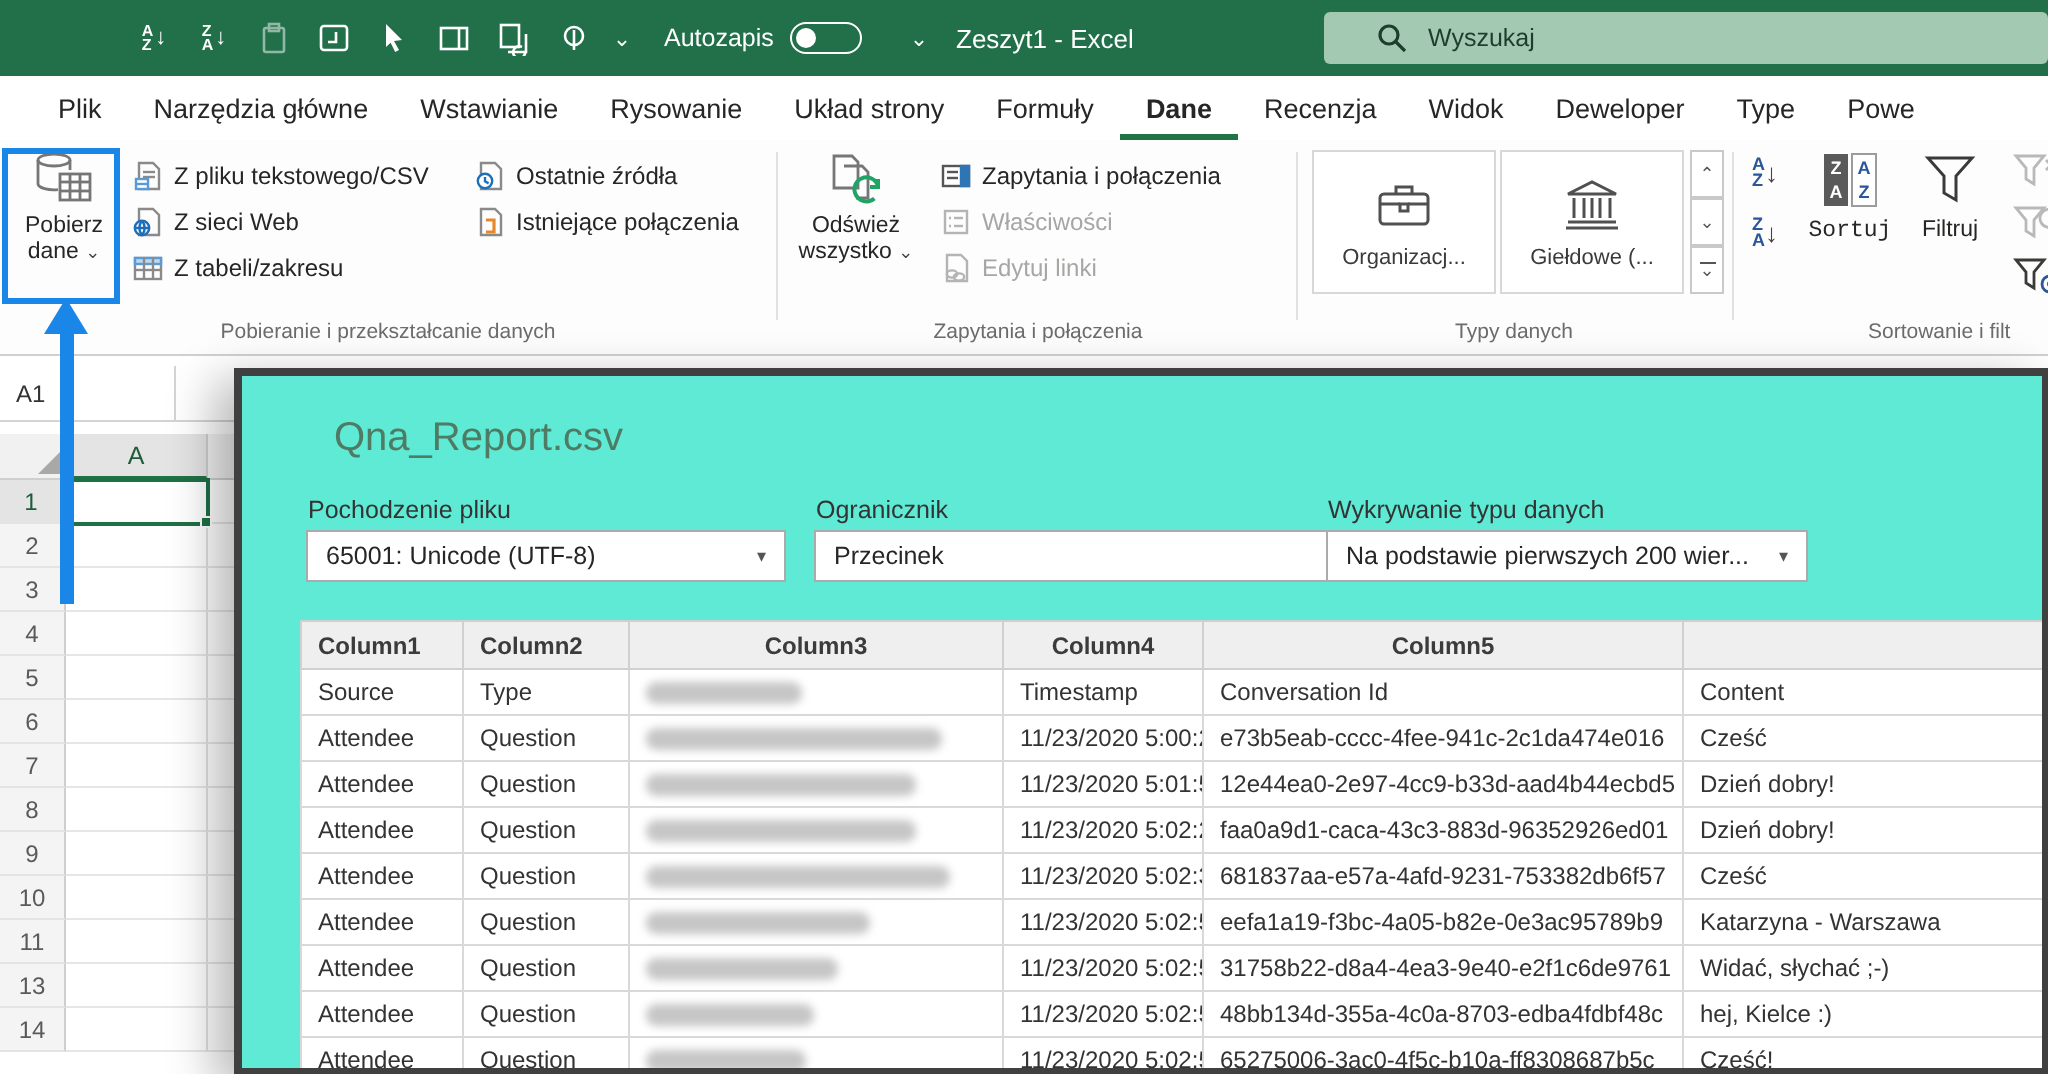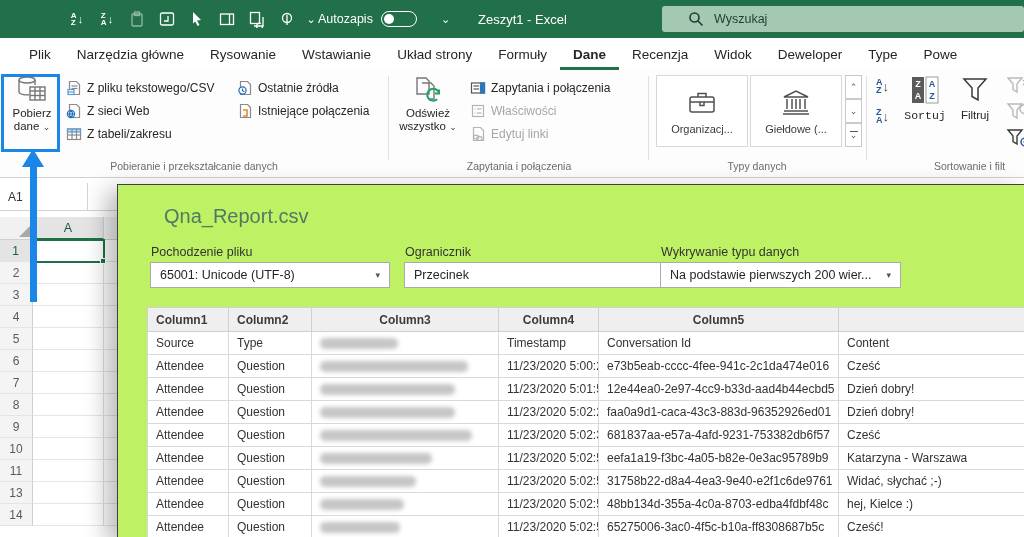--- a/index.html
+++ b/index.html
@@ -11,21 +11,21 @@
   }
   
   .titlebar { position:absolute; left:0; top:0; width:1024px; height:38px; background:#21704a; display:flex; align-items:center; }
   .qat { display:flex; align-items:center; gap:4px; margin-left:64px; }
   .qat-btn { width:26px; height:26px; display:flex; align-items:center; justify-content:center; color:#fff; }
   .qat-btn svg { stroke:#fff; fill:none; stroke-width:1.3; }
   .qat-btn.dim { opacity:.5; }
   .sletters { display:flex; flex-direction:column; line-height:7px; font-size:8px; font-weight:bold; color:#fff; }
   .qat .sarrow { font-size:11px; color:#fff; margin-left:1px; }
   .qat-chev { color:#fff; font-size:11px; width:14px; text-align:center; }
-  .autosave { color:#fff; font-size:12.5px; display:flex; align-items:center; gap:8px; }
+  .autosave { color:#fff; font-size:12.5px; margin-left:14px; display:flex; align-items:center; gap:8px; }
   .toggle { width:36px; height:16px; border:1.5px solid #fff; border-radius:9px; position:relative; }
   .toggle .knob { position:absolute; left:2px; top:1.5px; width:10px; height:10px; border-radius:50%; background:#fff; }
   .after-toggle-chev { color:#fff; font-size:11px; margin-left:24px; }
   .doc-title { position:absolute; left:478px; top:0; height:38px; display:flex; align-items:center; color:#fff; font-size:13px; }
   .searchbox { position:absolute; left:662px; top:6px; width:362px; height:26px; background:#a4c9b3; border-radius:3px; display:flex; align-items:center; color:#1c3f2c; }
   .searchbox svg { margin-left:26px; stroke:#1c3f2c; fill:none; stroke-width:1.6; }
   .searchbox .stext { font-size:12.5px; margin-left:10px; }
   
   .tabrow { position:absolute; left:0; top:38px; width:1024px; height:32px; background:#fff; display:flex; align-items:flex-end; padding-left:16px; gap:0; }
   .tab { font-size:13.5px; color:#262625; padding:6px 13px 8px 13px; white-space:nowrap; }
@@ -60,21 +60,21 @@
   .colRest { width:13px; height:23px; background:#f1f1f1; border-bottom:1px solid #cfcfcf; }
   .gridrows { position:absolute; left:0; top:62px; width:117px; }
   .grow { display:flex; height:22px; }
   .rnum { width:33px; background:#f4f4f4; border-right:1px solid #cfcfcf; border-bottom:1px solid #e4e4e4; font-size:12px; color:#5a5a5a; display:flex; align-items:center; justify-content:center; }
   .grow.sel .rnum { background:#e4e4e4; color:#1e5c39; border-right:2px solid #217346; }
   .cellA { width:71px; border-right:1px solid #e0e0e0; border-bottom:1px solid #e6e6e6; background:#fff; }
   .cellRest { width:13px; border-bottom:1px solid #e6e6e6; background:#fff; }
   .a1sel { position:absolute; left:33px; top:61px; width:72px; height:24px; border:2px solid #1e7145; z-index:10; }
   .a1sel .handle { position:absolute; right:-3px; bottom:-3px; width:6px; height:6px; background:#1e7145; border:1px solid #fff; }
   
-  .dialog { position:absolute; left:117px; top:184px; width:908px; height:354px; background:#bef264; border:1px solid #404040; box-shadow:-10px 6px 22px rgba(0,0,0,.28); overflow:hidden; z-index:20; }
+  .dialog { position:absolute; left:117px; top:184px; width:908px; height:354px; background:#5eead4; border:4px solid #404040; box-shadow:-10px 6px 22px rgba(0,0,0,.28); overflow:hidden; z-index:20; }
   .dlg-title { position:absolute; left:46px; top:20px; font-size:20px; color:#4f7a63; }
   .dd-label { position:absolute; top:60px; font-size:12.5px; color:#333; }
   .dd { position:absolute; top:77px; height:26px; border:1px solid #ababab; background:#fff; display:flex; align-items:center; font-size:12.5px; color:#262626; }
   .dd .ddval { margin-left:9px; white-space:nowrap; overflow:hidden; flex:1; }
   .dd .ddarrow { font-size:9px; color:#555; margin-right:9px; }
   .ptable { position:absolute; left:29px; top:122px; border-collapse:collapse; table-layout:fixed; width:1100px; font-size:12px; color:#333; }
   .ptable th, .ptable td { border:1px solid #d9d9d9; padding:0 8px; height:23px; white-space:nowrap; overflow:hidden; }
   .ptable thead th { background:#efefef; font-weight:bold; color:#3b3b3b; border-color:#d0d0d0; height:24px; }
   .ptable { border:1px solid #bcbcbc; }
   .ptable th:nth-child(1), .ptable th:nth-child(2) { text-align:left; }
@@ -159,22 +159,22 @@
           <circle cx="6.5" cy="6.5" r="4.5"></circle>
           <line x1="10" y1="10" x2="14.5" y2="14.5"></line>
         </svg>
       <span class="stext">Wyszukaj</span>
     </div>
   </div>
 
   <div class="tabrow" id="tabs">
       <span class="tab">Plik</span>
       <span class="tab">Narzędzia główne</span>
+      <span class="tab">Wstawianie</span>
       <span class="tab">Rysowanie</span>
-      <span class="tab">Wstawianie</span>
       <span class="tab">Układ strony</span>
       <span class="tab">Formuły</span>
       <span class="tab active">Dane</span>
       <span class="tab">Recenzja</span>
       <span class="tab">Widok</span>
       <span class="tab">Deweloper</span>
       <span class="tab">Type</span>
       <span class="tab">Powe</span>
     </div>
 

